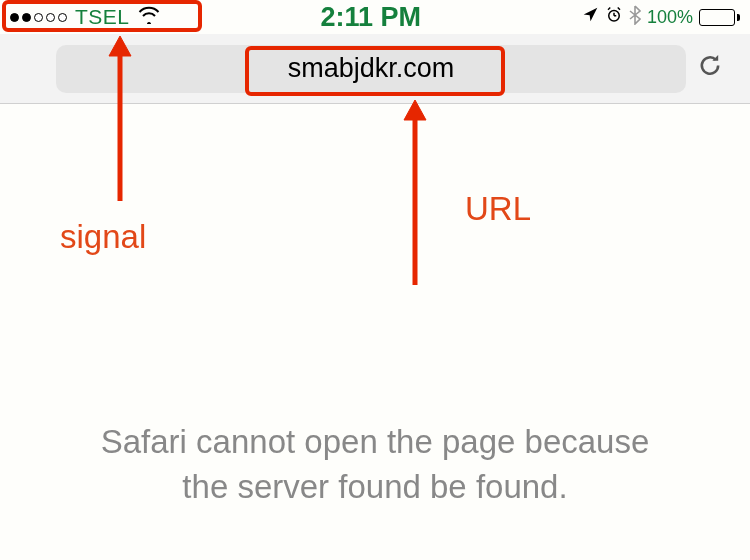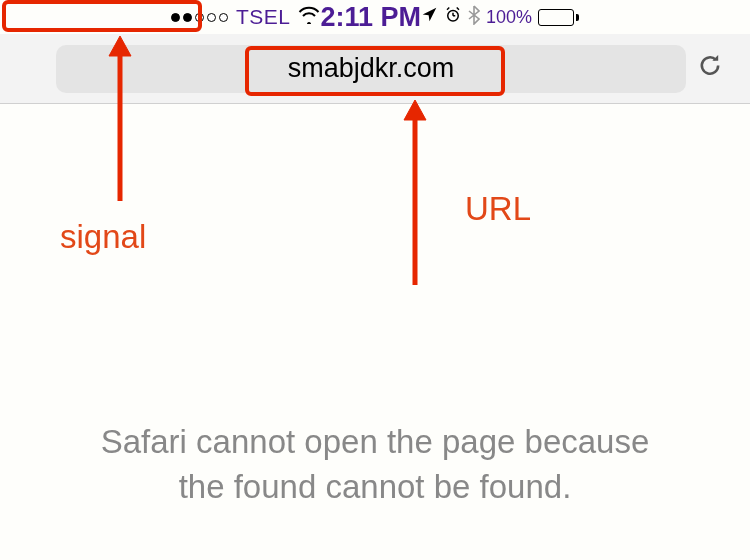--- a/index.html
+++ b/index.html
@@ -9,25 +9,25 @@
       background: #fefefb;
       font-family: -apple-system, "Helvetica Neue", Arial, sans-serif;
       position: relative;
       overflow: hidden;
     }
     
     .status-bar {
       height: 34px;
       display: flex;
       align-items: center;
-      justify-content: center;
+      justify-content: space-between;
       padding: 0 10px;
       font-size: 20px;
       font-weight: 500;
-      color: #4c1d95;
+      color: #15803d;
     }
     .status-left { display: flex; align-items: center; gap: 8px; }
     .status-right { display: flex; align-items: center; gap: 6px; }
     .signal-dots { display: flex; gap: 3px; align-items: center; }
     .dot {
       width: 9px; height: 9px; border-radius: 50%;
       border: 1.5px solid #000; background: #fff;
     }
     .dot.filled { background: #000; }
     .carrier { font-size: 21px; letter-spacing: 0.5px; }
@@ -139,21 +139,21 @@
     <span>smabjdkr.com</span>
   </div>
   <span class="reload">
     <svg width="28" height="28" viewBox="0 0 24 24">
       <path d="M19 12 a7 7 0 1 1 -2.05 -4.95" fill="none" stroke="#555" stroke-width="2.2"></path>
       <path d="M19 3 L19 8 L14 8 Z" fill="#555"></path>
     </svg>
   </span>
 </div>
 
-<div class="error-msg">Safari cannot open the page because the found cannot be found.</div>
+<div class="error-msg">Safari cannot open the page because the server found be found.</div>
 
 <div class="anno-box" style="left:2px; top:0px; width:200px; height:32px;"></div>
 <div class="anno-box" style="left:245px; top:46px; width:260px; height:50px;"></div>
 
 <svg class="arrow" style="left:105px; top:36px;" width="30" height="170">
   <line x1="15" y1="165" x2="15" y2="12" stroke-width="5"></line>
   <polygon points="15,0 4,20 26,20"></polygon>
 </svg>
 <svg class="arrow" style="left:400px; top:100px;" width="30" height="190">
   <line x1="15" y1="185" x2="15" y2="12" stroke-width="5"></line>

